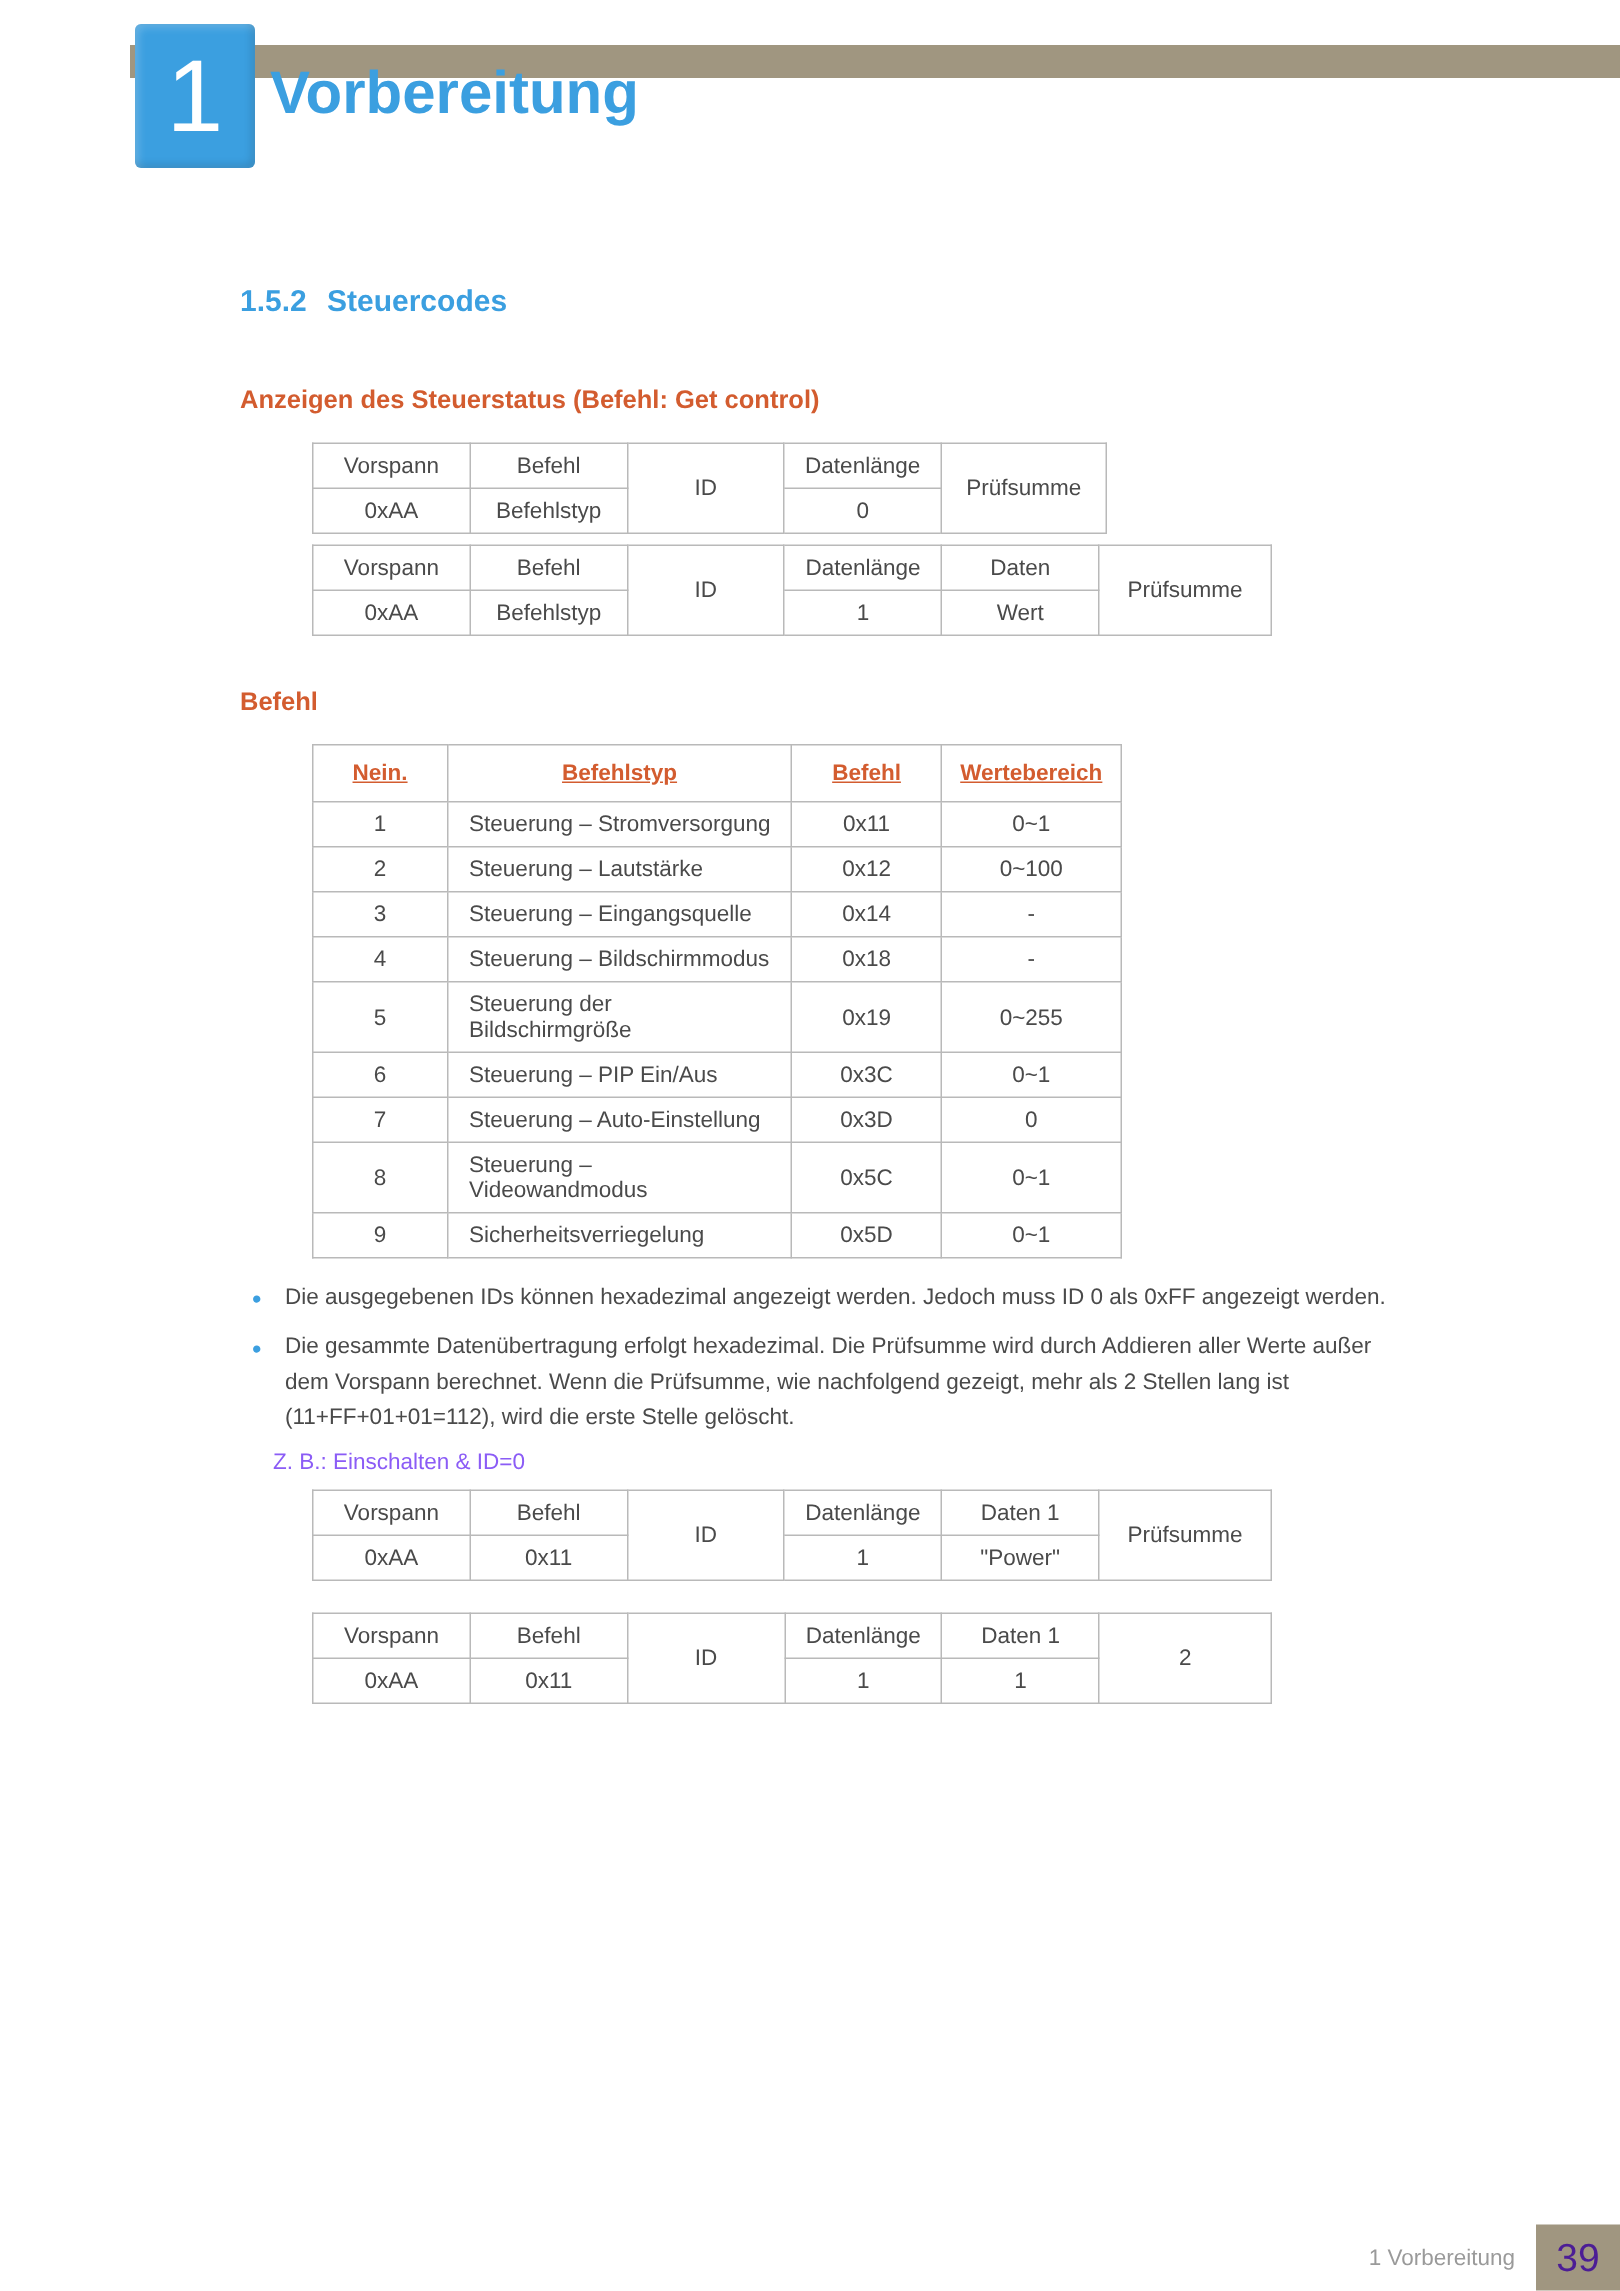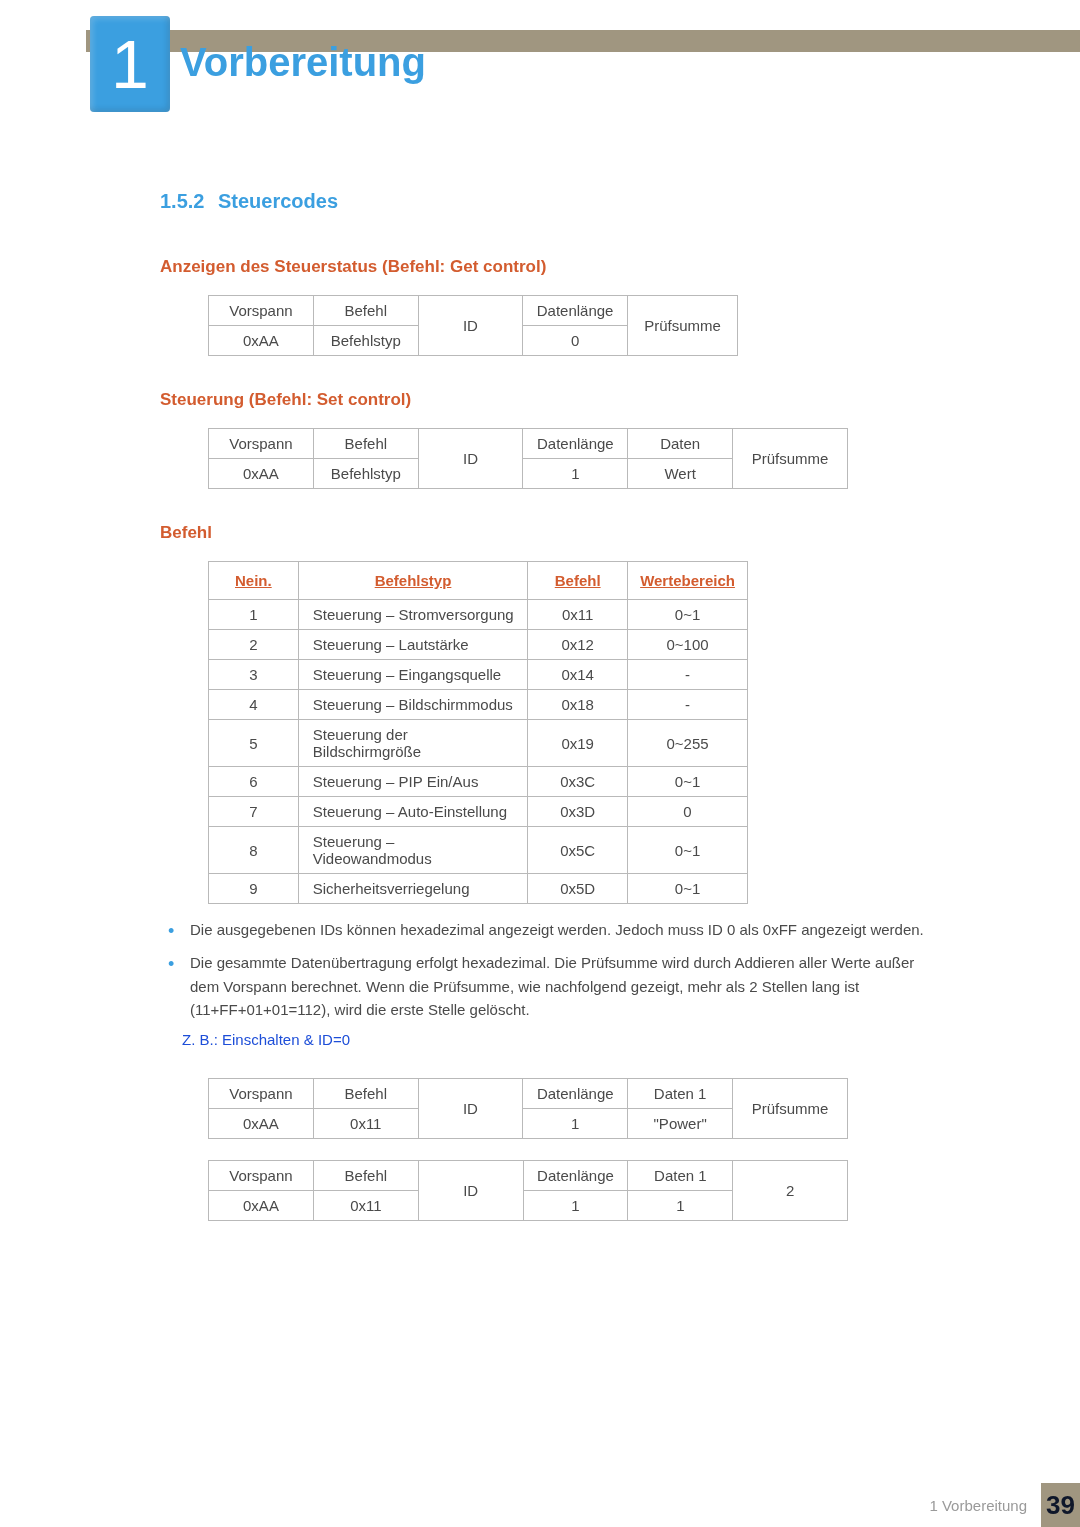--- a/index.html
+++ b/index.html
@@ -43,32 +43,32 @@
   .section-num-title { color: #3b9fe0; font-size: 20px; font-weight: bold; margin-bottom: 44px; }
   .section-num-title .num { display: inline-block; width: 58px; }
   .subheading { color: #d35c2f; font-size: 17px; font-weight: bold; margin: 34px 0 18px 0; }
   table { border-collapse: collapse; margin-left: 48px; margin-bottom: 7px; padding-left: 46px; }
   table td, table th { border: 1px solid #b9b9b9; padding: 6px 10px; font-size: 15px; font-weight: normal; text-align: center; color: #4a4a4a; }
   .cmd-table th { color: #d35c2f; font-weight: bold; font-size: 15px; background: #fff; padding: 10px 8px; text-decoration: underline; }
   .cmd-table td.left { text-align: left; padding-left: 14px; }
   ul.notes { list-style: none; margin: 14px 0 0 0; }
   ul.notes li { position: relative; padding-left: 30px; font-size: 15px; line-height: 1.55; color: #4a4a4a; margin-bottom: 10px; }
   ul.notes li::before { content: "•"; color: #3b9fe0; position: absolute; left: 8px; top: 0; font-size: 18px; }
-  .example-line { font-size: 15px; margin: 8px 0 30px 22px; color: #1d4ed8; }
+  .example-line { font-size: 15px; margin: 8px 0 10px 22px; color: #8b5cf6; }
   .footer {
     position: absolute; bottom: 0; right: 0; left: 0;
     height: 44px;
     display: flex; align-items: stretch; justify-content: flex-end;
   }
   .footer-label {
     background: transparent; color: #9a9a9a; font-size: 15px;
     display: flex; align-items: center; padding-right: 14px;
   }
   .footer-page {
-    width: 39px; background: #a09680; color: #0f172a; font-size: 26px; font-weight: bold;
+    width: 56px; background: #a09680; color: #4c1d95; font-size: 26px; font-weight: normal;
     display: flex; align-items: center; justify-content: center;
   }
 </style>
 </head>
 <body>
 
 <div class="top-bar"></div>
 <div class="chapter-badge">1</div>
 <div class="page-title">Vorbereitung</div>
 
@@ -89,21 +89,20 @@
       <td rowspan="2" style="width:110px">Prüfsumme</td>
     </tr>
     <tr>
       <td>0xAA</td>
       <td>Befehlstyp</td>
       <td>0</td>
     </tr>
   </tbody>
     </table>
 
-  <div class="subheading">Steuerung (Befehl: Set control)</div>
   <table style="width:640px;">
     <tbody>
         <tr>
       <td style="width:105px">Vorspann</td>
       <td style="width:105px">Befehl</td>
       <td rowspan="2" style="width:105px">ID</td>
       <td style="width:105px">Datenlänge</td>
       <td style="width:105px">Daten</td>
       <td rowspan="2" style="width:115px">Prüfsumme</td>
     </tr>

